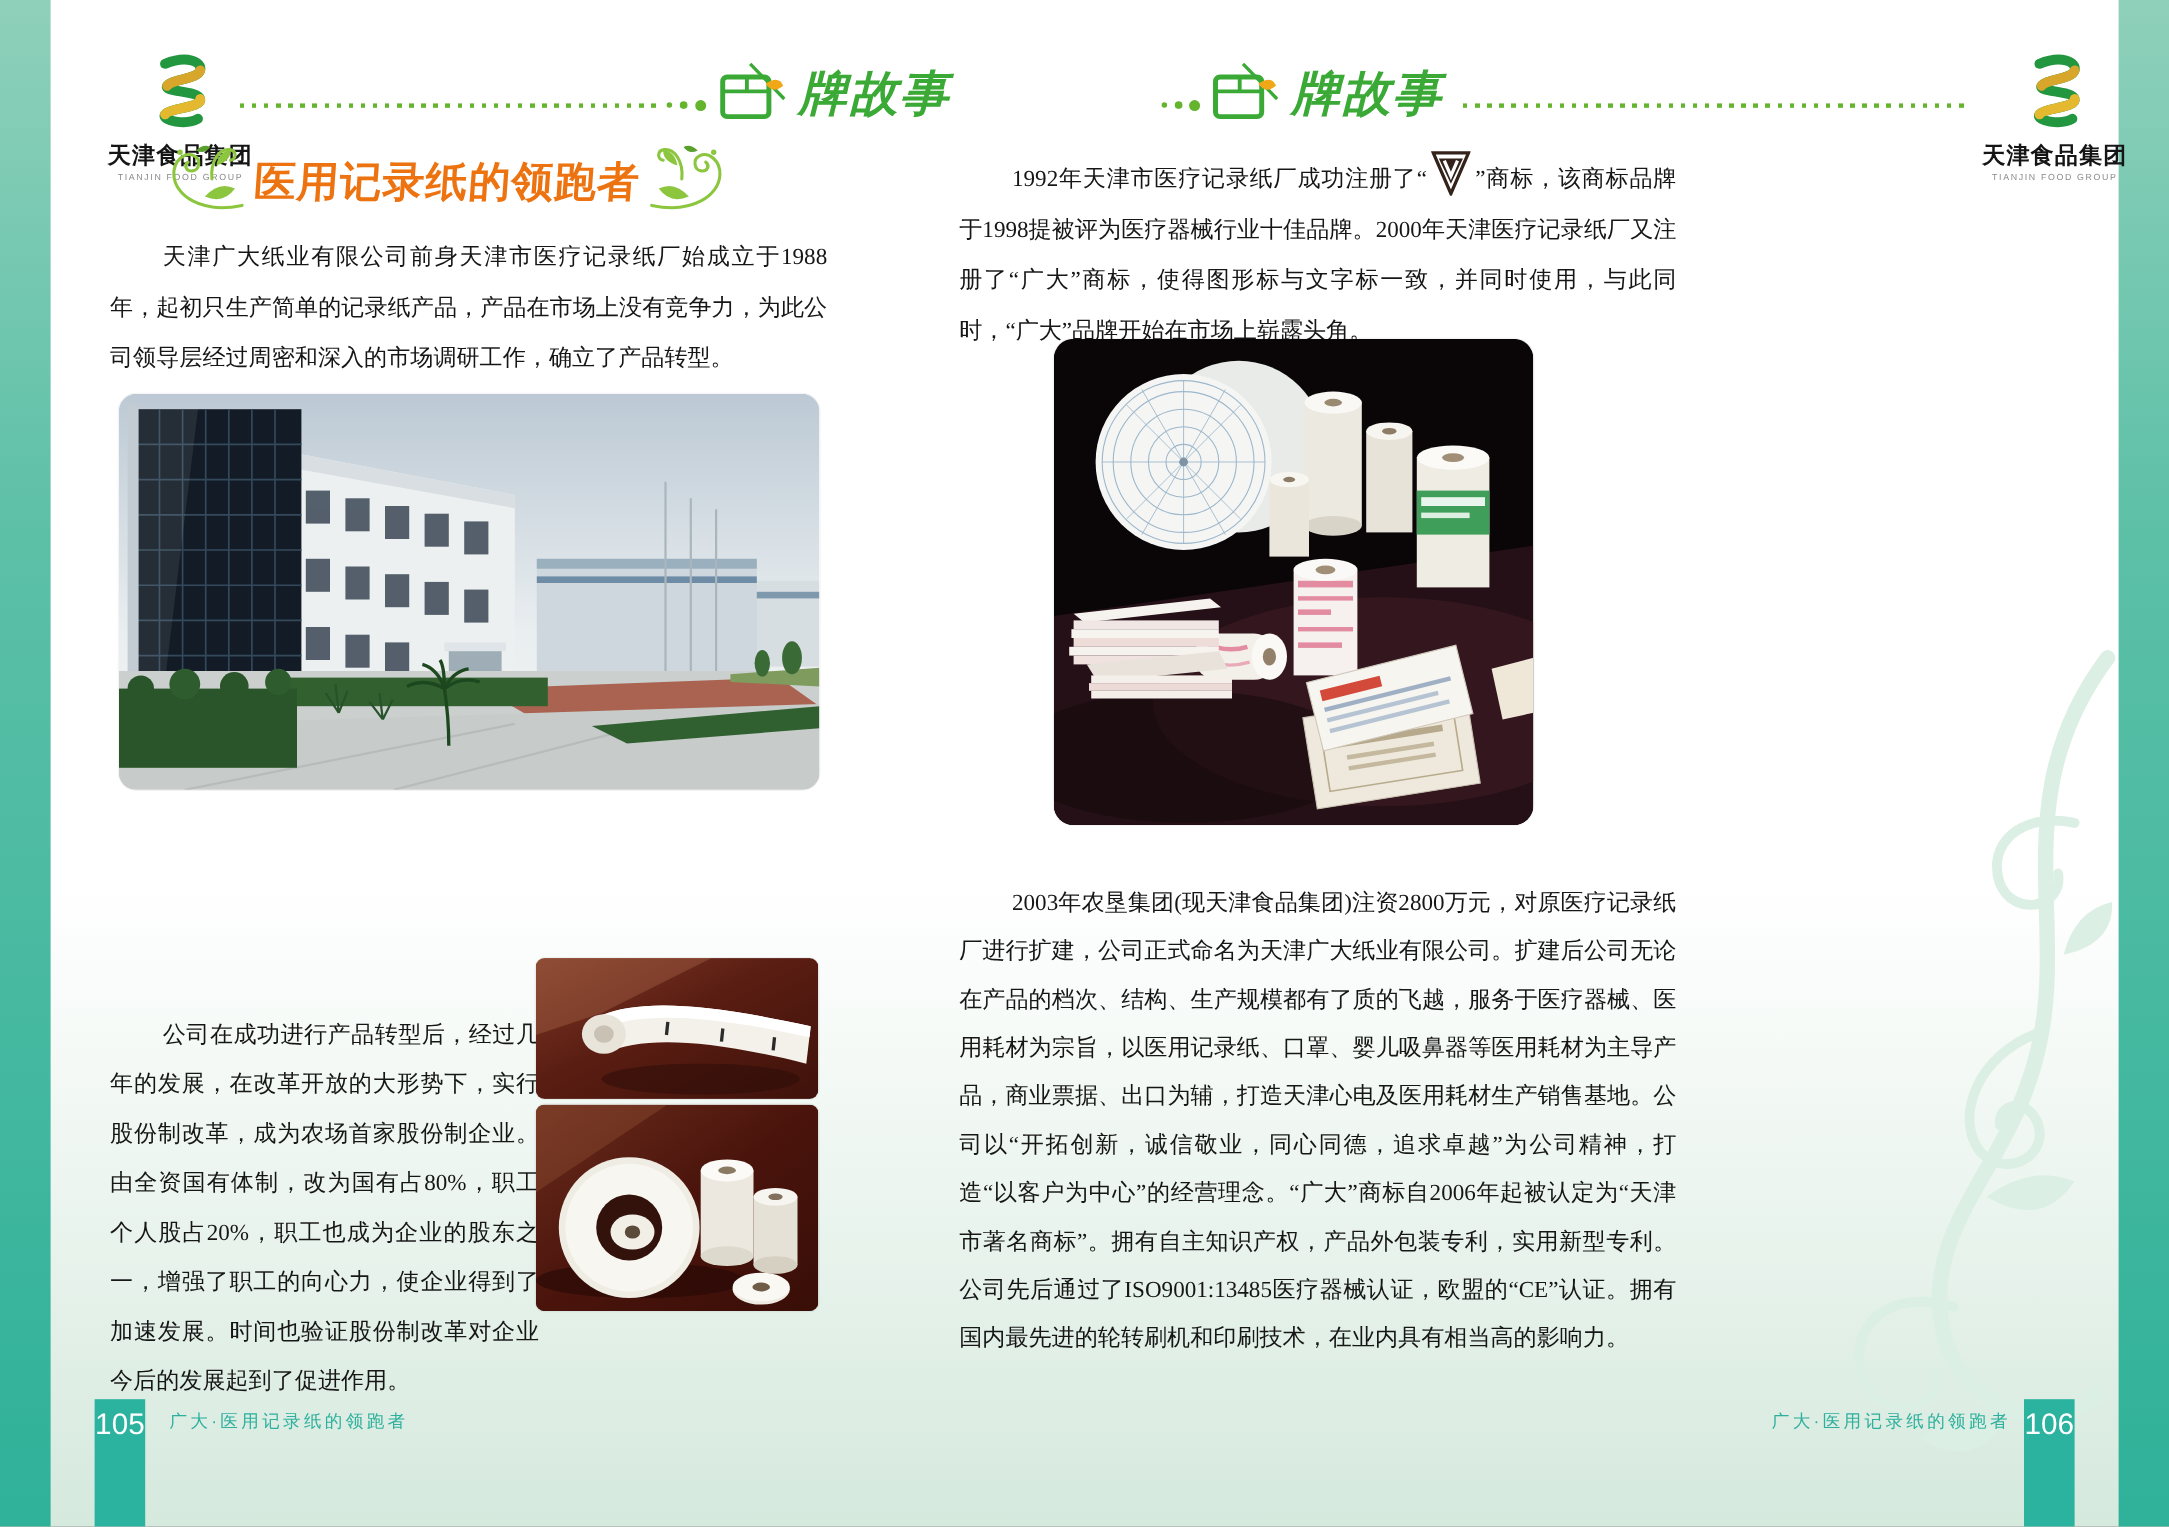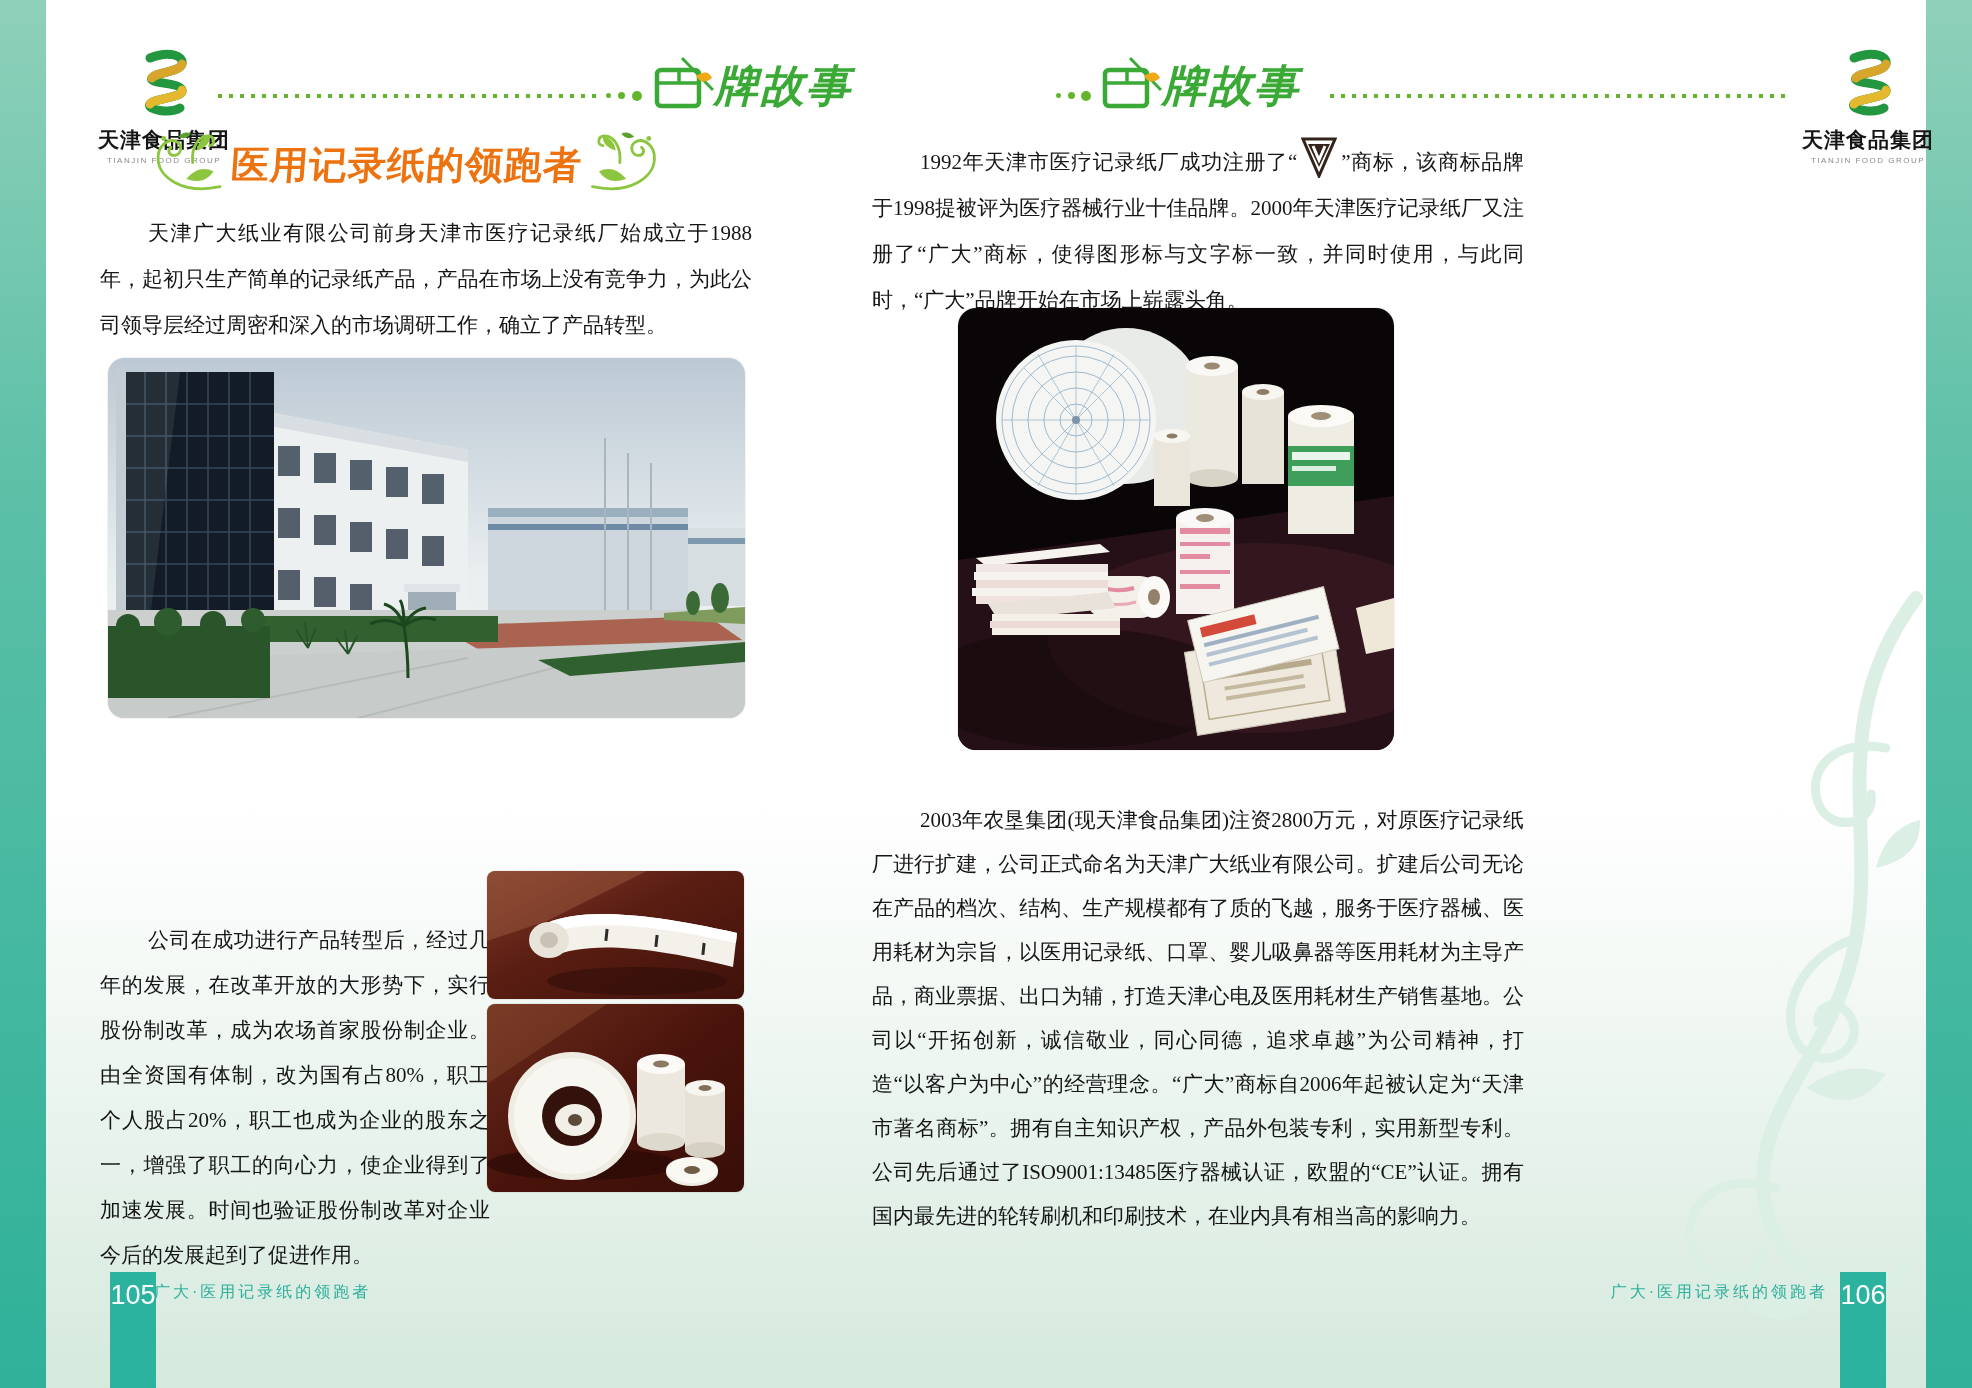--- a/index.html
+++ b/index.html
@@ -12,21 +12,21 @@
   .edge-l{left:0;background:linear-gradient(180deg,#8fd0ba 0%,#5cc0a7 35%,#2fb199 100%);}
   .edge-r{right:0;background:linear-gradient(180deg,#8fd0ba 0%,#5cc0a7 35%,#2fb199 100%);}
 
   
   .hdr-logo{position:absolute;top:48px;width:160px;text-align:center;}
   .hdr-logo .gname{display:block;font-weight:bold;font-size:21px;letter-spacing:1px;color:#151515;margin-top:2px;}
   .hdr-logo .gsub{display:block;font-family:"Liberation Sans",sans-serif;font-size:8px;letter-spacing:1.5px;color:#8a8a8a;margin-top:2px;}
   .dotline{position:absolute;top:94px;height:4px;
     background:repeating-linear-gradient(90deg,#64b42e 0 4px,transparent 4px 11px);}
   .bigdot{position:absolute;border-radius:50%;background:#64b42e;}
-  .brandlogo{position:absolute;top:50px;height:72px;display:flex;align-items:center;gap:0;text-align:center;}
+  .brandlogo{position:absolute;top:50px;height:72px;display:flex;align-items:center;gap:12px;text-align:center;}
   .brandlogo .btxt{font-family:"Liberation Sans",sans-serif;font-weight:bold;font-style:italic;
     font-size:44px;color:#3aa935;letter-spacing:2px;line-height:1;}
 
   
   .title-row{position:absolute;left:146px;top:122px;width:520px;display:flex;align-items:center;}
   .page-title{margin:0 4px;font-size:38px;font-weight:bold;color:#ed7310;letter-spacing:1px;white-space:nowrap;transform:skewX(-4deg);}
 
   
   .para{position:absolute;font-size:21px;line-height:46px;text-align:justify;text-indent:48px;color:#161616;margin:0;}
   .photo{position:absolute;overflow:hidden;box-shadow:0 0 0 1px rgba(0,0,0,.05);}
@@ -404,21 +404,21 @@
         <rect x="246" y="322" width="118" height="4" fill="#9fb0c4"></rect>
         <rect x="246" y="332" width="104" height="4" fill="#b6c3d2"></rect>
         <rect x="246" y="342" width="112" height="4" fill="#b6c3d2"></rect>
       </g>
       <polygon points="398,300 436,290 436,340 408,346" fill="#efe7d8"></polygon>
     </svg>
   </div>
 
   <p class="para" style="left:872px;top:798px;width:652px;line-height:44px;">2003年农垦集团(现天津食品集团)注资2800万元，对原医疗记录纸厂进行扩建，公司正式命名为天津广大纸业有限公司。扩建后公司无论在产品的档次、结构、生产规模都有了质的飞越，服务于医疗器械、医用耗材为宗旨，以医用记录纸、口罩、婴儿吸鼻器等医用耗材为主导产品，商业票据、出口为辅，打造天津心电及医用耗材生产销售基地。公司以“开拓创新，诚信敬业，同心同德，追求卓越”为公司精神，打造“以客户为中心”的经营理念。“广大”商标自2006年起被认定为“天津市著名商标”。拥有自主知识产权，产品外包装专利，实用新型专利。公司先后通过了ISO9001:13485医疗器械认证，欧盟的“CE”认证。拥有国内最先进的轮转刷机和印刷技术，在业内具有相当高的影响力。</p>
 
-  <div class="pagenum" style="left:86px;margin-left:24px;">
+  <div class="pagenum" style="left:86px;">
     <span>105</span>
   </div>
   <div class="foot-title" style="left:154px;">广大·医用记录纸的领跑者</div>
 
   <div class="foot-title" style="left:1400px;width:428px;text-align:right;">广大·医用记录纸的领跑者</div>
   <div class="pagenum" style="left:1840px;">
     <span>106</span>
   </div>
 
 </div>

